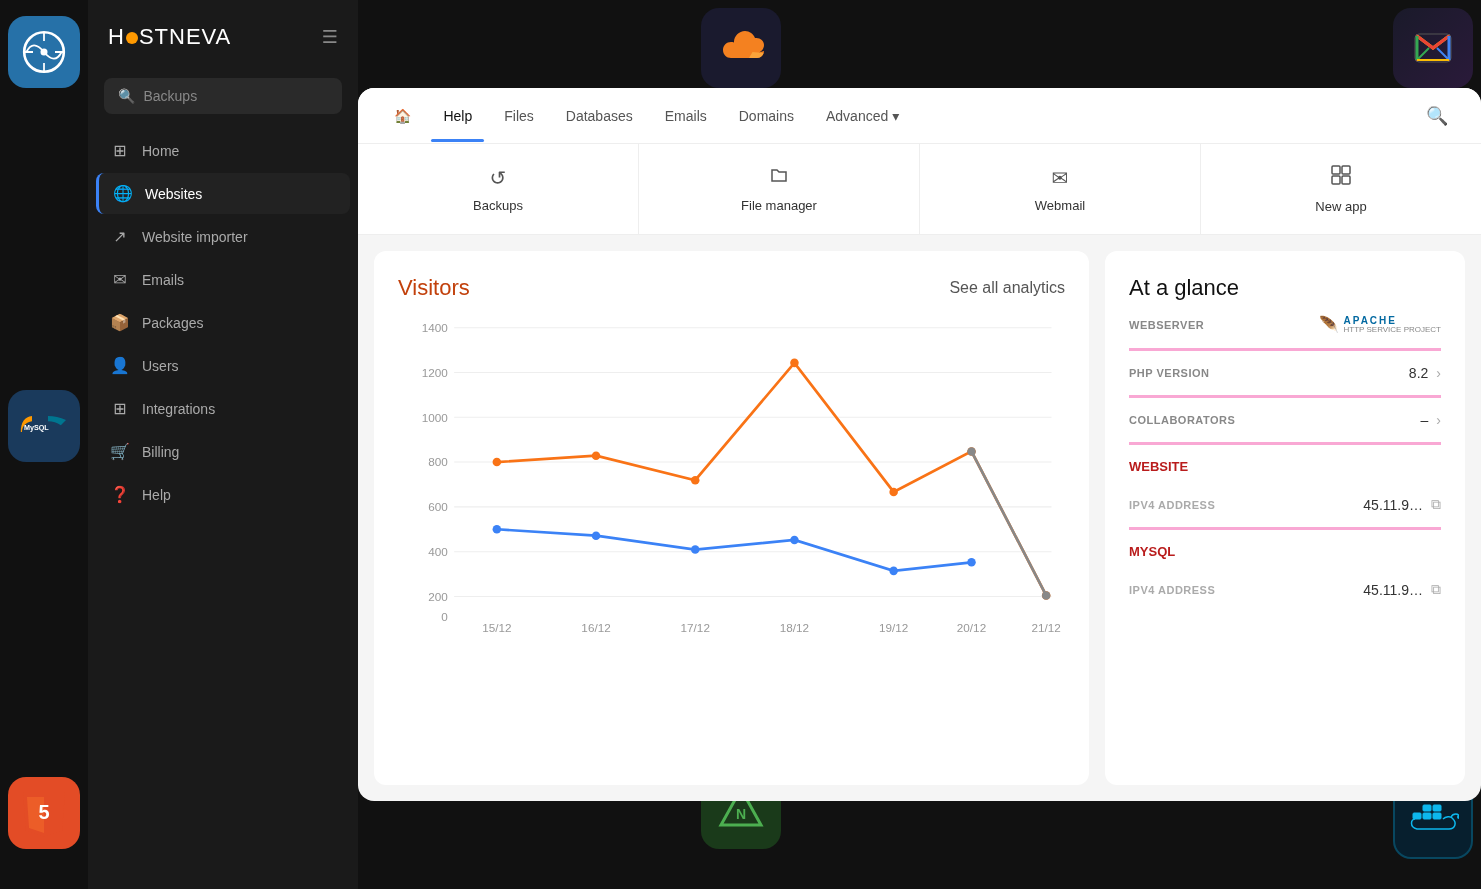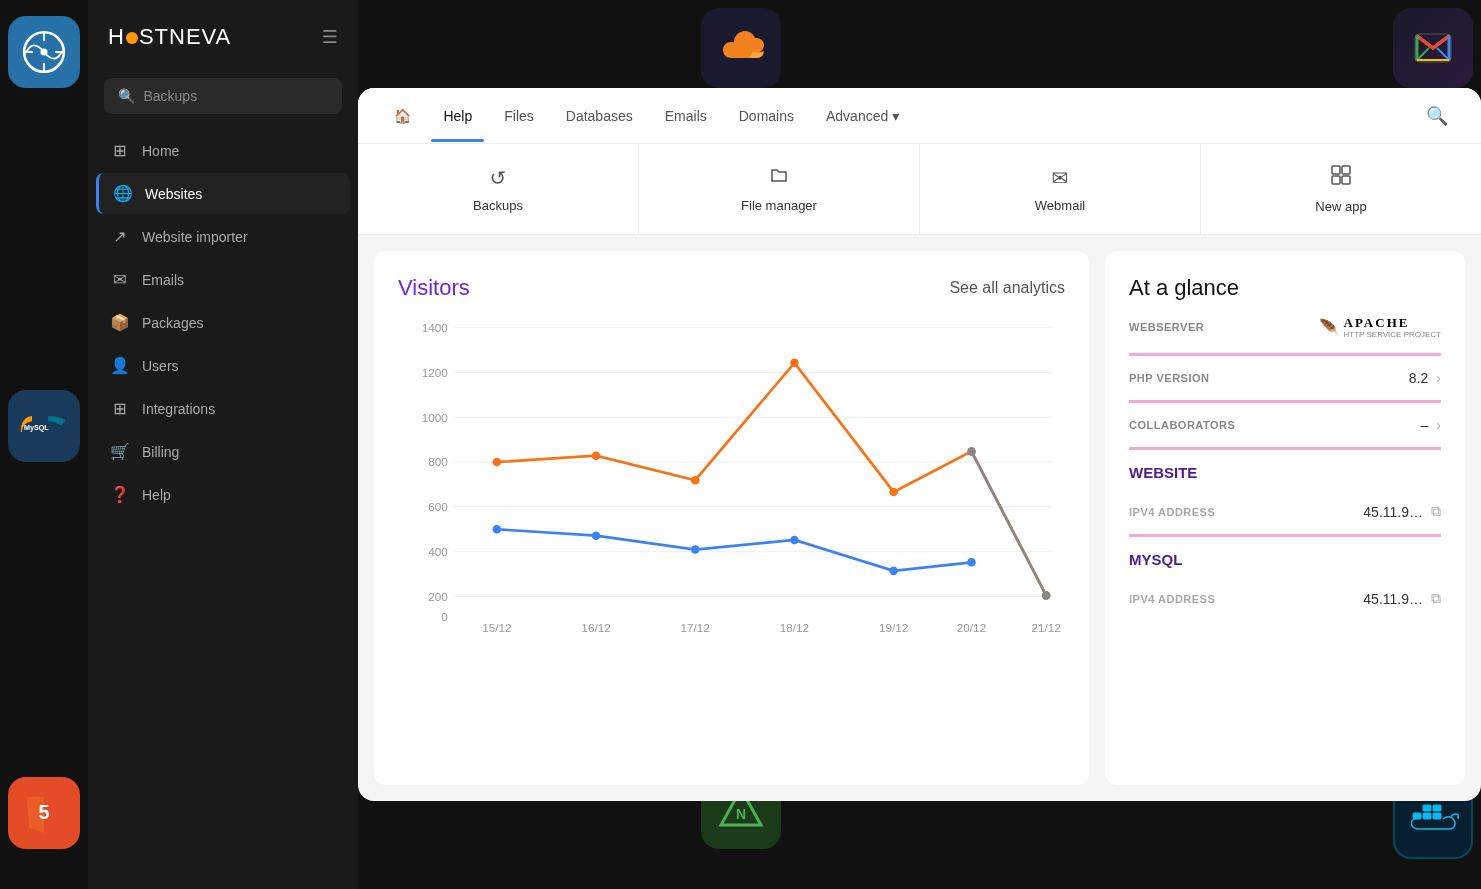--- a/index.html
+++ b/index.html
@@ -210,21 +210,21 @@
     .chart-header {
       display: flex;
       align-items: center;
       justify-content: space-between;
       margin-bottom: 16px;
     }
 
     .chart-title {
       font-size: 22px;
       font-weight: 500;
-      color: #6d28d9;
+      color: #c2410c;
     }
 
     .see-analytics {
       font-size: 16px;
       color: #555;
       cursor: pointer;
     }
 
     .chart-area {
       flex: 1;
@@ -286,44 +286,43 @@
       align-items: center;
       gap: 4px;
     }
 
     .apache-feather {
       color: #c00;
       font-size: 16px;
     }
 
     .apache-text {
-      font-size: 13px;
+      font-size: 10px;
       font-weight: 700;
-      color: #000000;
+      color: #0369a1;
       letter-spacing: 2px;
-      font-family: Liberation Serif, serif;
     }
 
     .apache-sub {
       font-size: 8px;
       color: #888;
       line-height: 1;
     }
 
     .copy-icon {
       font-size: 14px;
       color: #aaa;
       cursor: pointer;
     }
 
     
     .glance-section {
-      font-size: 15px;
+      font-size: 13px;
       font-weight: 600;
-      color: #4c1d95;
+      color: #b91c1c;
       padding: 14px 0 8px;
     }
 
     
     .chart-svg {
       width: 100%;
       height: 320px;
     }
 
     

